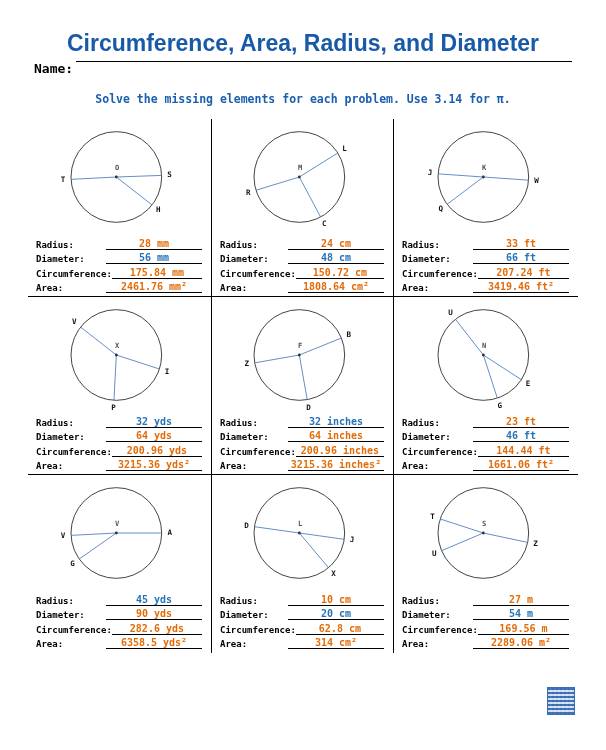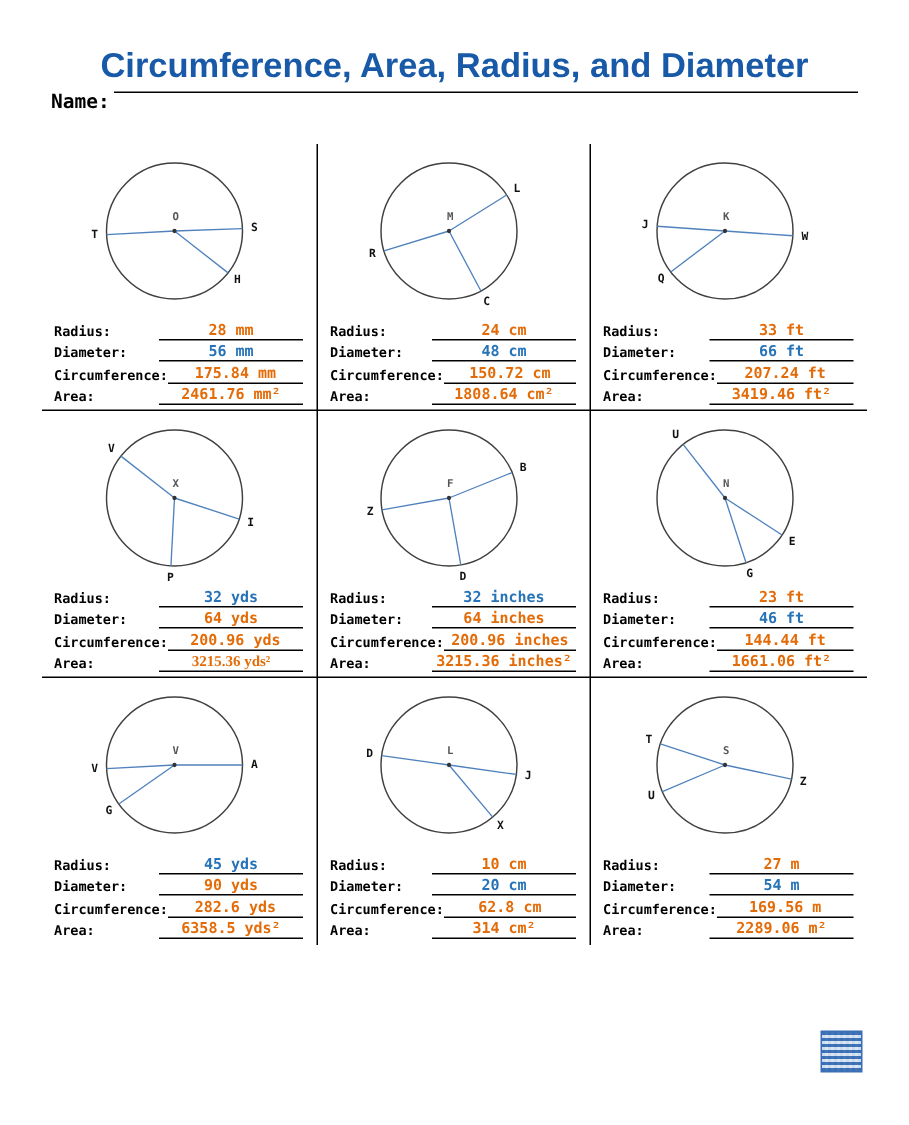--- a/index.html
+++ b/index.html
@@ -36,20 +36,21 @@
 
 <div class="page">
   <h1 class="title">Circumference, Area, Radius, and Diameter</h1>
 
   <div class="field-row name-row">
     <span>Name:</span>
     <span class="write-line"></span>
   </div>
 
 
+  <div class="instruction">Solve the missing elements for each problem. Use 3.14 for π.</div>
 
   <div class="grid">
       <div class="cell">
     <svg class="diagram" width="162" height="112" viewBox="0 0 182 126">
           <circle cx="88" cy="63" r="51" fill="none" stroke="#404040" stroke-width="1.1"></circle>
           <line x1="88" y1="63" x2="37.069893727516735" y2="65.66913376839013" stroke="#4f81bd" stroke-width="1"></line>
           <line x1="88" y1="63" x2="138.9689321779739" y2="61.22012566817245" stroke="#4f81bd" stroke-width="1"></line>
           <line x1="88" y1="63" x2="128.18854843394283" y2="94.39873524160856" stroke="#4f81bd" stroke-width="1"></line>
           <circle cx="88" cy="63" r="1.6" fill="#333"></circle>
           <text x="28.08222791472557" y="66.14015737457662" text-anchor="middle" dominant-baseline="middle" font-size="8.5" font-weight="bold" fill="#111111" font-family="DejaVu Sans Mono, monospace">T</text>
@@ -162,21 +163,21 @@
           <div class="row">
         <span class="row-label">Diameter:</span>
         <span class="row-field" style="color: rgb(227, 108, 9);">64 yds</span>
       </div>
           <div class="row">
         <span class="row-label">Circumference:</span>
         <span class="row-field" style="color: rgb(227, 108, 9);">200.96 yds</span>
       </div>
           <div class="row">
         <span class="row-label">Area:</span>
-        <span class="row-field" style="color: rgb(227, 108, 9); font-family: Liberation Serif, serif;">3215.36 yds²</span>
+        <span class="row-field" style="color: rgb(227, 108, 9);">3215.36 yds²</span>
       </div>
         </div>
   </div>
       <div class="cell">
     <svg class="diagram" width="162" height="112" viewBox="0 0 182 126">
           <circle cx="88" cy="63" r="51" fill="none" stroke="#404040" stroke-width="1.1"></circle>
           <line x1="88" y1="63" x2="37.77480459637739" y2="71.85605706101346" stroke="#4f81bd" stroke-width="1"></line>
           <line x1="88" y1="63" x2="135.28637658290614" y2="43.89506373578848" stroke="#4f81bd" stroke-width="1"></line>
           <line x1="88" y1="63" x2="96.85605706101344" y2="113.2251954036226" stroke="#4f81bd" stroke-width="1"></line>
           <circle cx="88" cy="63" r="1.6" fill="#333"></circle>

